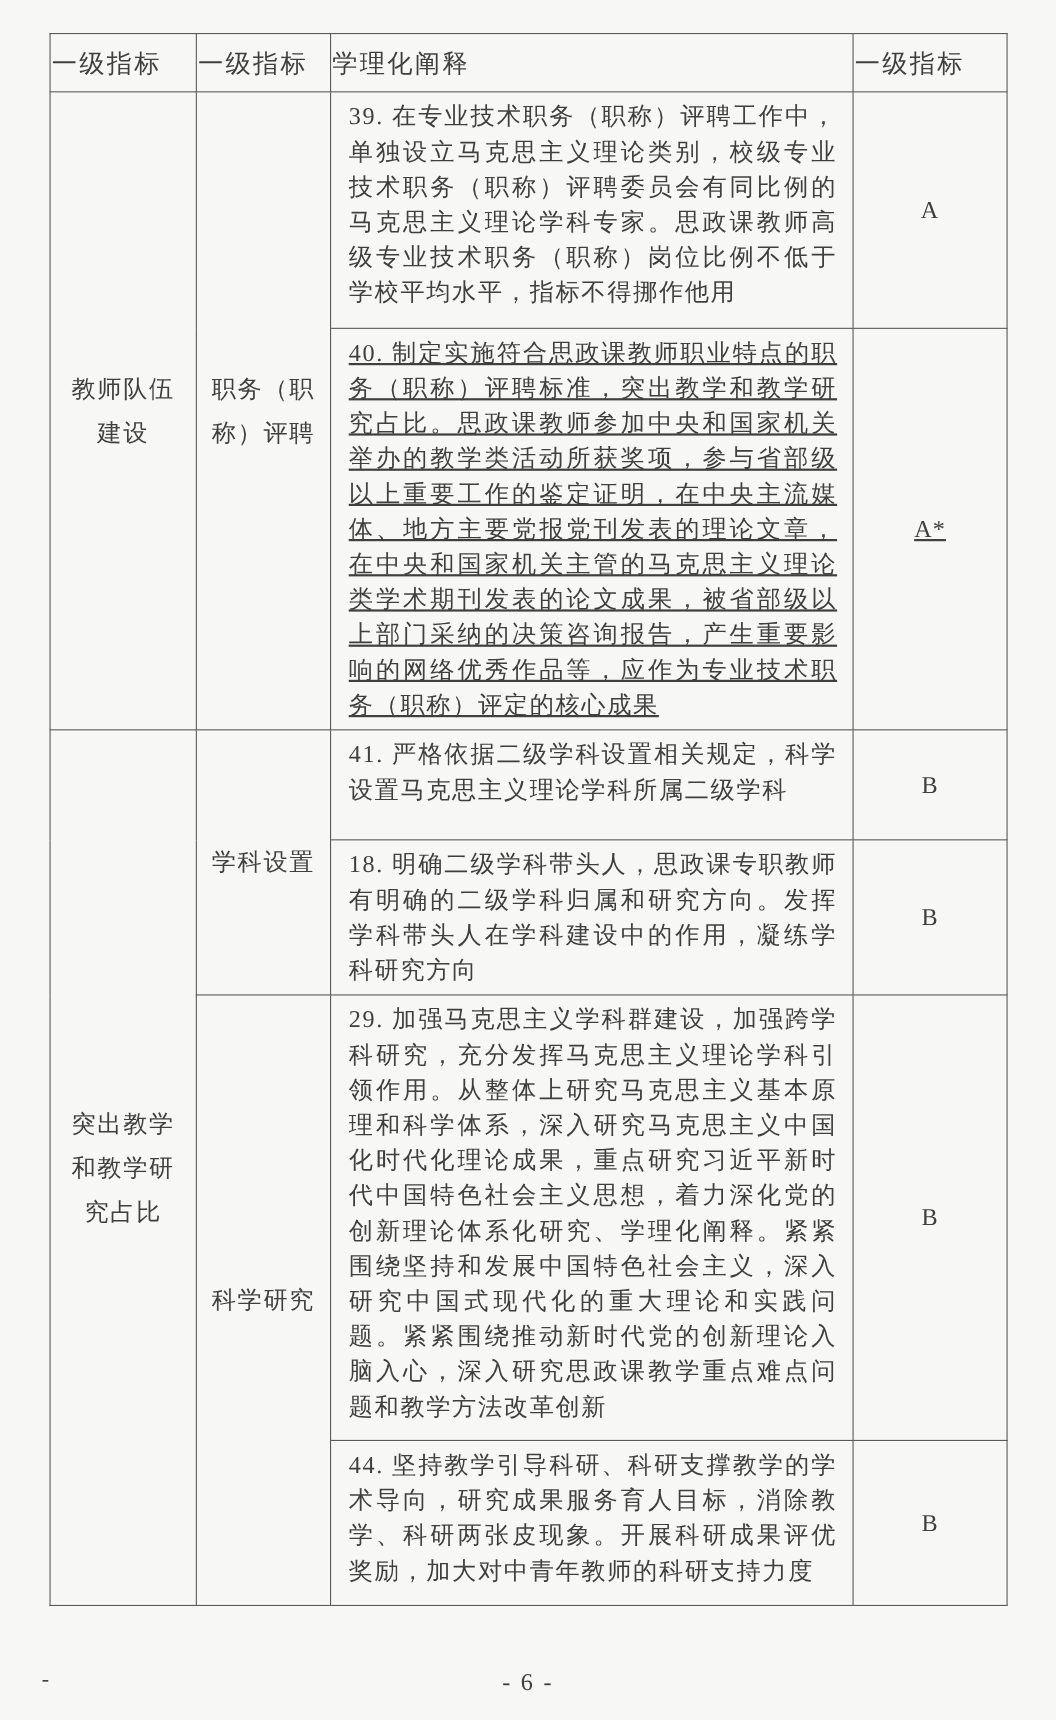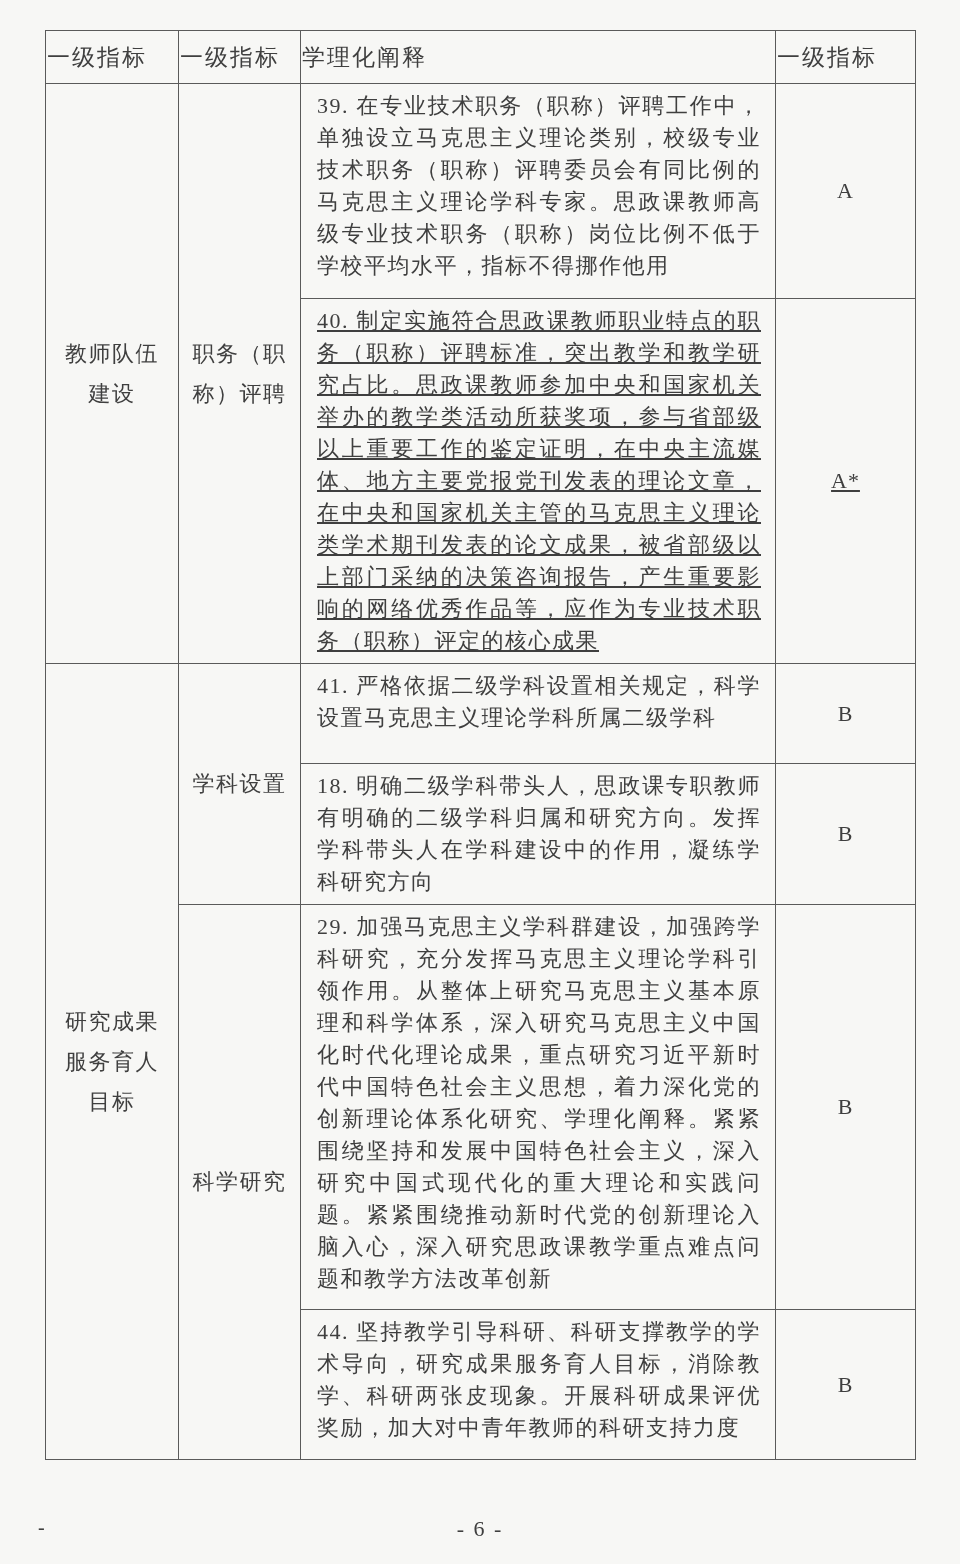--- a/index.html
+++ b/index.html
@@ -99,21 +99,21 @@
         <td class="l3">39. 在专业技术职务（职称）评聘工作中，单独设立马克思主义理论类别，校级专业技术职务（职称）评聘委员会有同比例的马克思主义理论学科专家。思政课教师高级专业技术职务（职称）岗位比例不低于学校平均水平，指标不得挪作他用</td>
         <td class="type">A</td>
       </tr>
 
       <tr class="r-40">
         <td class="l3">40. 制定实施符合思政课教师职业特点的职务（职称）评聘标准，突出教学和教学研究占比。思政课教师参加中央和国家机关举办的教学类活动所获奖项，参与省部级以上重要工作的鉴定证明，在中央主流媒体、地方主要党报党刊发表的理论文章，在中央和国家机关主管的马克思主义理论类学术期刊发表的论文成果，被省部级以上部门采纳的决策咨询报告，产生重要影响的网络优秀作品等，应作为专业技术职务（职称）评定的核心成果</td>
         <td class="type">A*</td>
       </tr>
 
       <tr class="r-41">
-        <td class="l1" rowspan="4">研究成果服务育人目标</td>
+        <td class="l1" rowspan="4">突出教学和教学研究占比</td>
         <td class="l2" rowspan="2">学科设置</td>
         <td class="l3">41. 严格依据二级学科设置相关规定，科学设置马克思主义理论学科所属二级学科</td>
         <td class="type">B</td>
       </tr>
 
       <tr class="r-42">
         <td class="l3">18. 明确二级学科带头人，思政课专职教师有明确的二级学科归属和研究方向。发挥学科带头人在学科建设中的作用，凝练学科研究方向</td>
         <td class="type">B</td>
       </tr>
 

